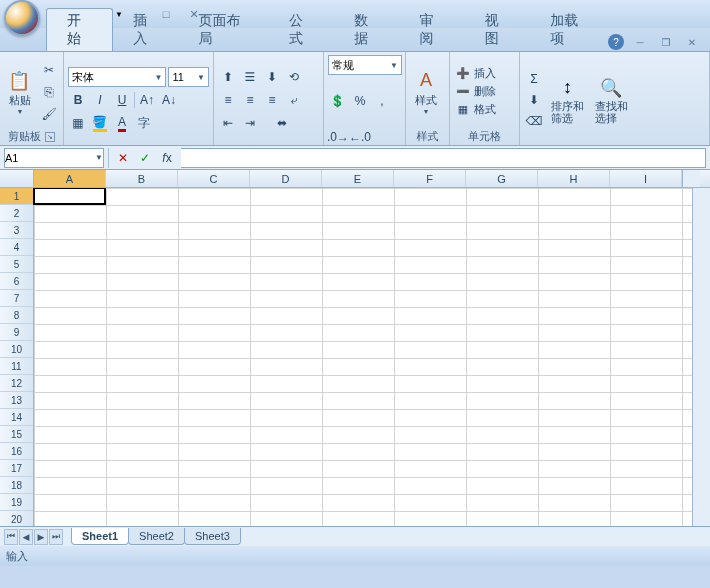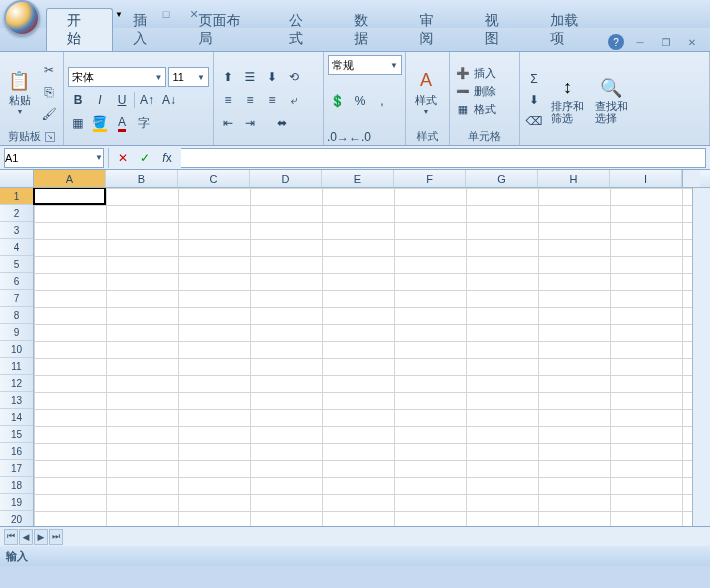--- a/index.html
+++ b/index.html
@@ -65,21 +65,21 @@
 
 .sheetbar { height: 20px; background: #e4eef9; display: flex; align-items: center; border-top: 1px solid #8aa8cc; }
 .sheet-nav { display: flex; gap: 1px; padding: 0 4px; }
 .sheet-nav-btn { width: 14px; height: 16px; display: flex; align-items: center; justify-content: center; font-size: 9px; color: #3b5a7a; cursor: pointer; border: 1px solid #a8c0dc; background: #d8e6f4; }
 .sheet-tabs { display: flex; margin-left: 4px; }
 .sheet-tab { padding: 2px 10px; background: #d8e6f4; border: 1px solid #8aa8cc; border-top: none; font-size: 11px; color: #2a4a6a; cursor: pointer; margin-right: -1px; border-bottom-left-radius: 4px; border-bottom-right-radius: 4px; }
 .sheet-tab.active { background: #fff; font-weight: bold; }
 .hscroll { flex: 1; background: #d8e6f4; margin-left: 8px; border-left: 1px solid #8aa8cc; }
 
 
-.statusbar { height: 20px; background: linear-gradient(#d9e7f8,#bdd5ed); display: flex; align-items: center; padding: 0 6px; font-size: 11px; color: #3b5a7a; font-weight: bold; }
+.statusbar { height: 20px; background: linear-gradient(#d9e7f8,#bdd5ed); display: flex; align-items: center; padding: 0 6px; font-size: 11px; color: #3b5a7a; }
 .statusbar .right { margin-left: auto; display: flex; align-items: center; gap: 4px; }
 .view-btn { width: 18px; height: 14px; border: 1px solid #8aa8cc; background: #e4eef9; cursor: pointer; }
 .zoom-slider { width: 80px; height: 4px; background: #8aa8cc; position: relative; }
 .zoom-thumb { position: absolute; left: 38px; top: -4px; width: 6px; height: 12px; background: #e4eef9; border: 1px solid #5a7a9e; }
 .zoom-btn { width: 14px; height: 14px; border: 1px solid #8aa8cc; border-radius: 50%; display: flex; align-items: center; justify-content: center; font-size: 10px; cursor: pointer; }
 </style>
 </head>
 <body>
 
 <div class="titlebar">
@@ -339,18 +339,23 @@
   </div>
 </div>
 
 <div class="sheetbar">
   <div class="sheet-nav">
     <div class="sheet-nav-btn">⏮</div>
     <div class="sheet-nav-btn">◀</div>
     <div class="sheet-nav-btn">▶</div>
     <div class="sheet-nav-btn">⏭</div>
   </div>
+  <div class="sheet-tabs" id="sheet-tabs">
+      <div class="sheet-tab active">Sheet1</div>
+      <div class="sheet-tab">Sheet2</div>
+      <div class="sheet-tab">Sheet3</div>
+    </div>
   <div class="hscroll"></div>
 </div>
 
 <div class="statusbar">
   <span>输入</span>
 </div>
 
 </body></html>

